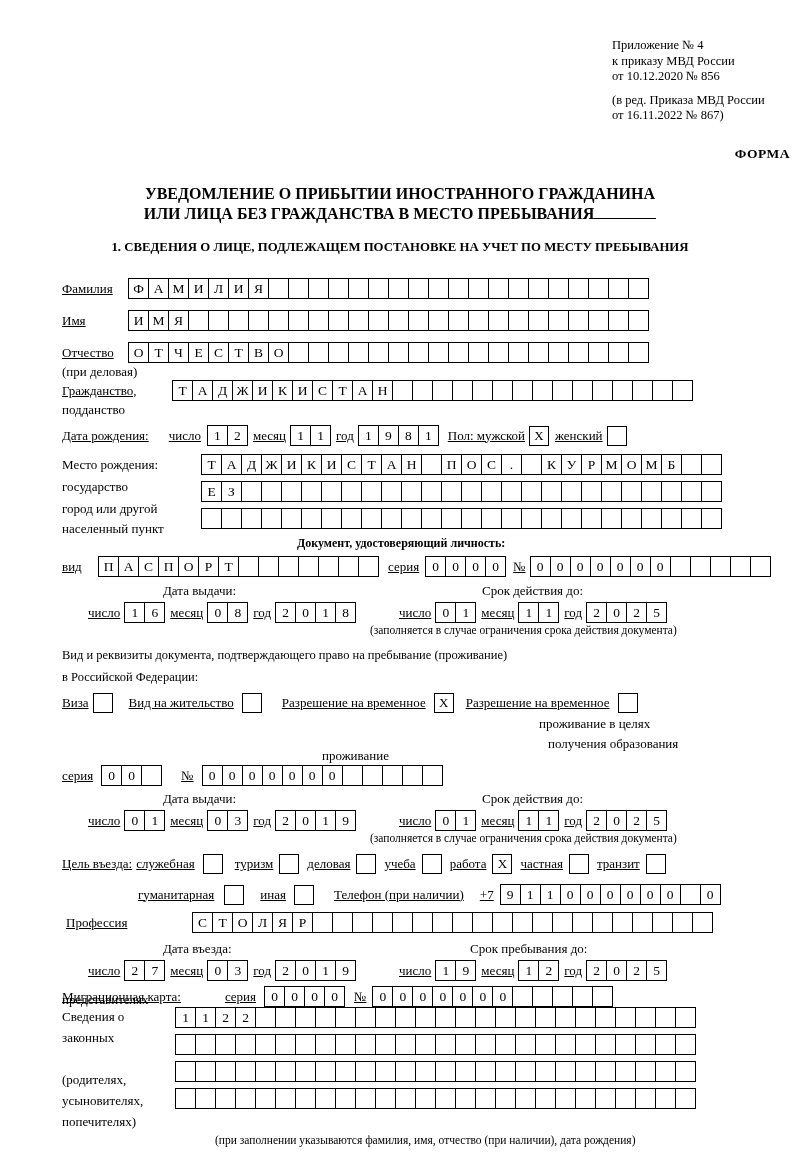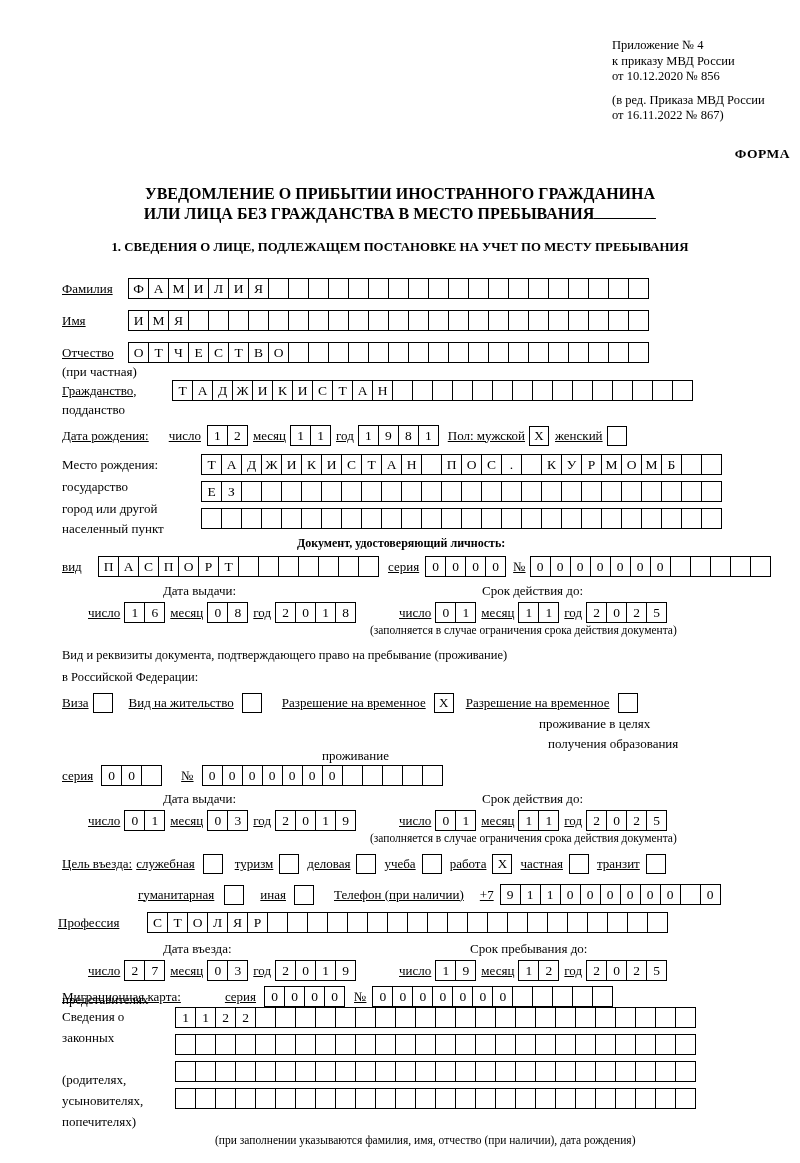--- a/index.html
+++ b/index.html
@@ -226,21 +226,21 @@
         <span class="bx"></span>
         <span class="bx"></span>
         <span class="bx"></span>
         <span class="bx"></span>
         <span class="bx"></span>
         <span class="bx"></span>
         <span class="bx"></span>
         <span class="bx"></span>
       </span>
   </div>
-  <div class="multiline-lbl" style="top:362px; left:62px;">(при частная)</div>
+  <div class="multiline-lbl" style="top:362px; left:62px;">(при деловая)</div>
 
   <div class="row" style="top:380px; left:62px;">
     <span class="lbl" style="width:110px;">Гражданство,</span>
     <span class="boxes" id="citizenship-boxes">
         <span class="bx">Т</span>
         <span class="bx">А</span>
         <span class="bx">Д</span>
         <span class="bx">Ж</span>
         <span class="bx">И</span>
         <span class="bx">К</span>
@@ -657,21 +657,21 @@
         <span class="bx">0</span>
         <span class="bx">0</span>
         <span class="bx">0</span>
         <span class="bx">0</span>
         <span class="bx">0</span>
         <span class="bx"></span>
         <span class="bx">0</span>
       </span>
   </div>
 
-  <div class="row" style="top:912px; left:58px;">
+  <div class="row" style="top:912px; left:66px;gap:37px;">
     <span class="lbl" style="width:89px;">Профессия</span>
     <span class="boxes" id="prof-boxes">
         <span class="bx">С</span>
         <span class="bx">Т</span>
         <span class="bx">О</span>
         <span class="bx">Л</span>
         <span class="bx">Я</span>
         <span class="bx">Р</span>
         <span class="bx"></span>
         <span class="bx"></span>

